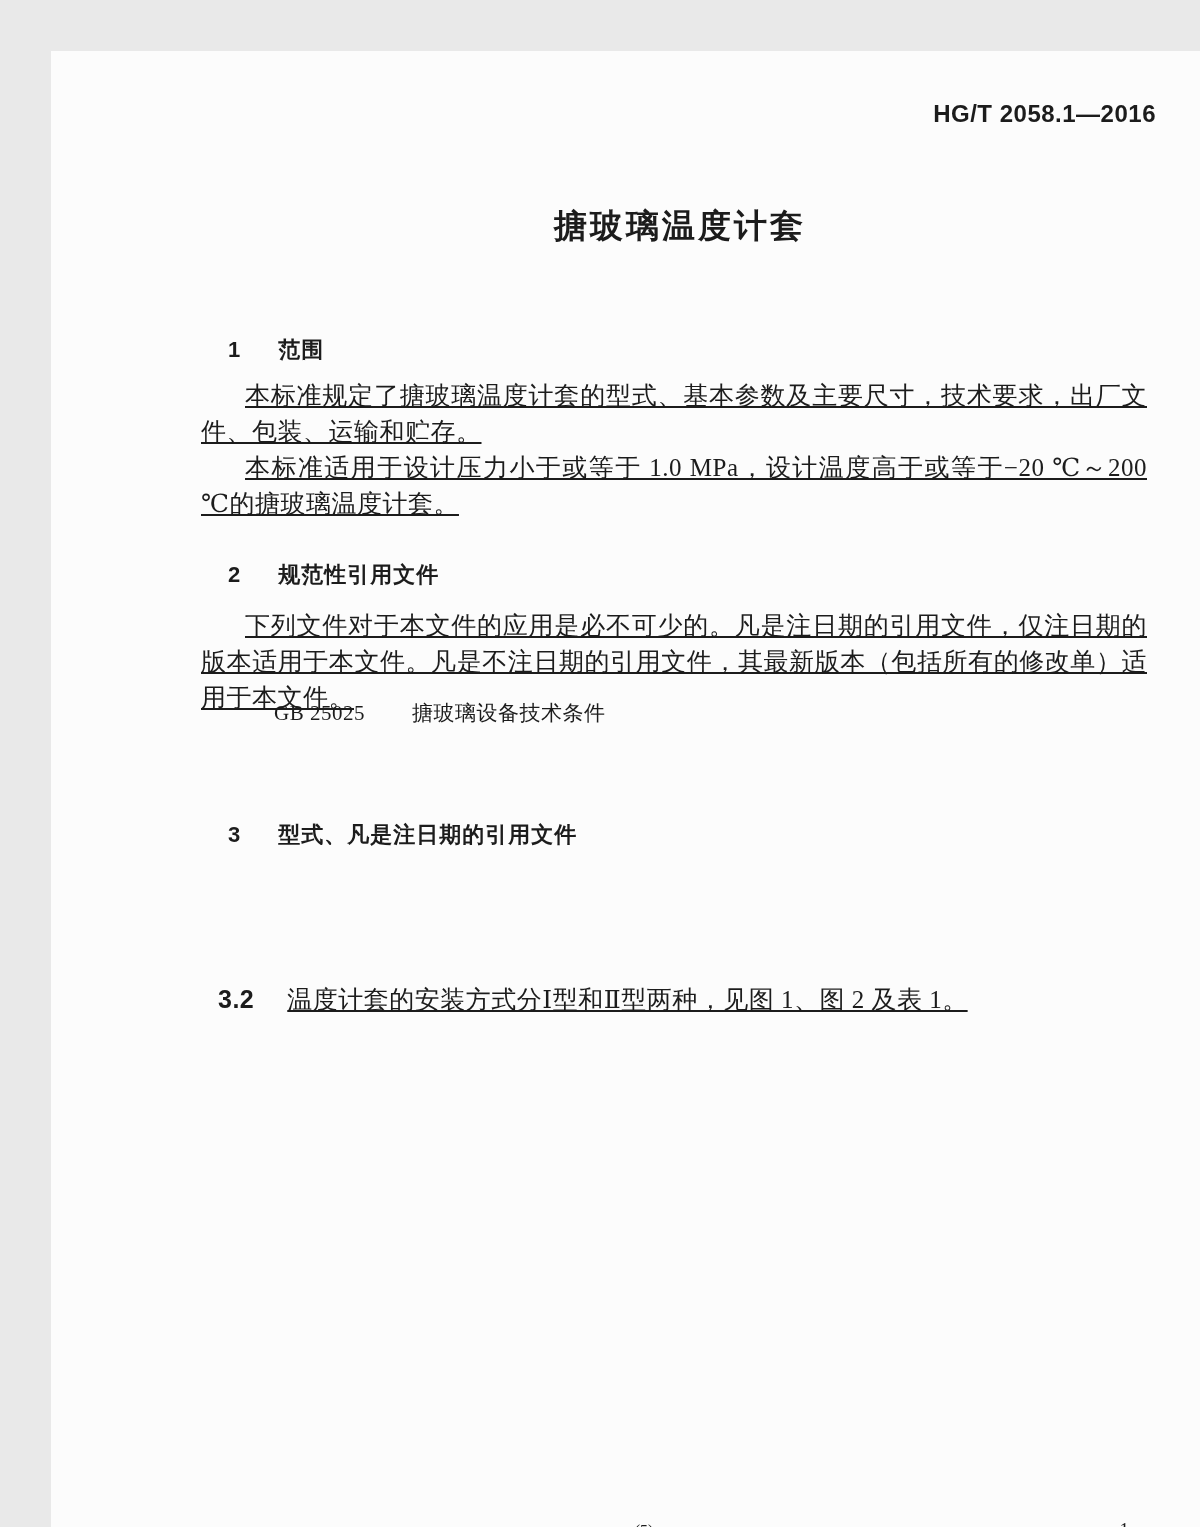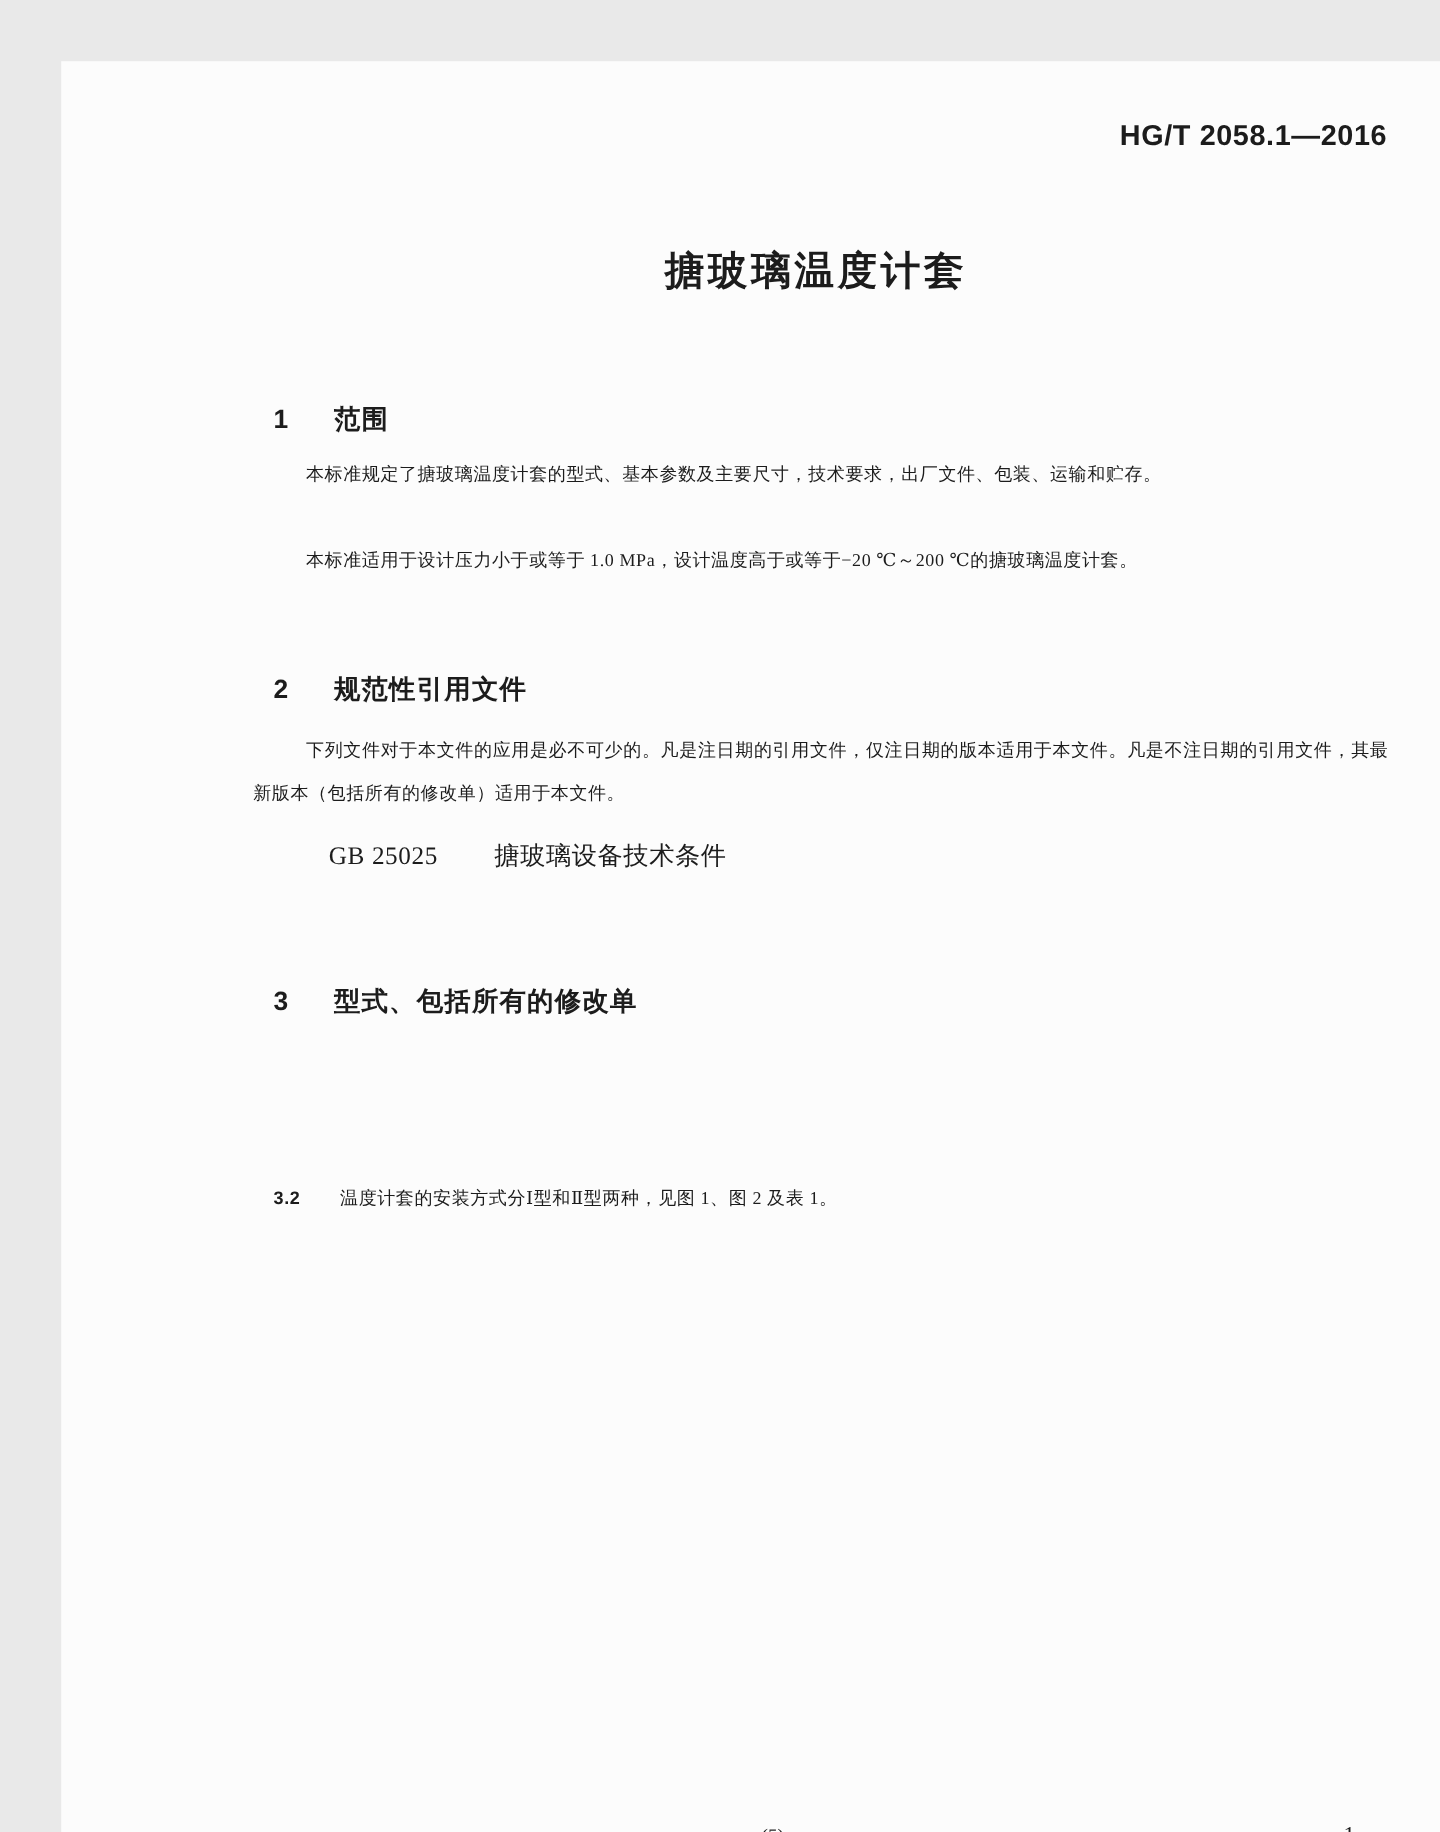--- a/index.html
+++ b/index.html
@@ -36,24 +36,25 @@
   }
   .sec-heading {
     left: 143px;
     font-family: "Liberation Sans", "DejaVu Sans", sans-serif;
     font-weight: bold;
     font-size: 22px; line-height: 28px;
     letter-spacing: 1px;
   }
   .sec-num { display: inline-block; margin-right: 20px; }
   .body-par {
-    left: 143px; width: 946px;
-    font-size: 15px; line-height: 36px;
+    left: 133px; width: 946px;
+    font-size: 25px; line-height: 36px;
     text-align: justify;
     letter-spacing: 0.5px;
+    text-decoration: underline;
   }
   .indent { text-indent: 44px; }
   .ref-line {
     left: 189px;
     font-size: 21px; line-height: 30px;
     letter-spacing: 0.5px;
   }
   .ref-code { display: inline-block; margin-right: 30px; }
   .clause .clause-num {
     font-family: "Liberation Sans", "DejaVu Sans", sans-serif;
@@ -95,21 +96,21 @@
 
   <p class="abs body-par indent" style="top:540px">下列文件对于本文件的应用是必不可少的。凡是注日期的引用文件，仅注日期的版本适用于本文件。凡是不注日期的引用文件，其最新版本（包括所有的修改单）适用于本文件。</p>
 
   <div class="abs ref-line" style="top:613px">
     <span class="ref-code">GB 25025</span><span>搪玻璃设备技术条件</span>
   </div>
 
 
 
   <div class="abs sec-heading" style="top:736px">
-    <span class="sec-num">3</span><span>型式、包括所有的修改单</span>
+    <span class="sec-num">3</span><span>型式、凡是注日期的引用文件</span>
   </div>
 
 
   <p class="abs body-par clause" style="top:896px">
     <span class="clause-num">3.2</span><span>温度计套的安装方式分Ⅰ型和Ⅱ型两种，见图 1、图 2 及表 1。</span>
   </p>
 
   <div class="abs footer-center">(5)</div>
 
   <div class="abs footer-page">1</div>

